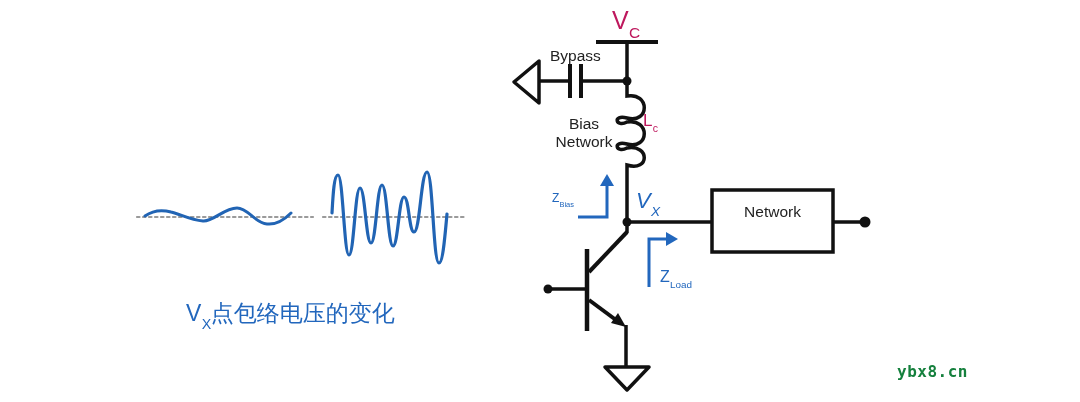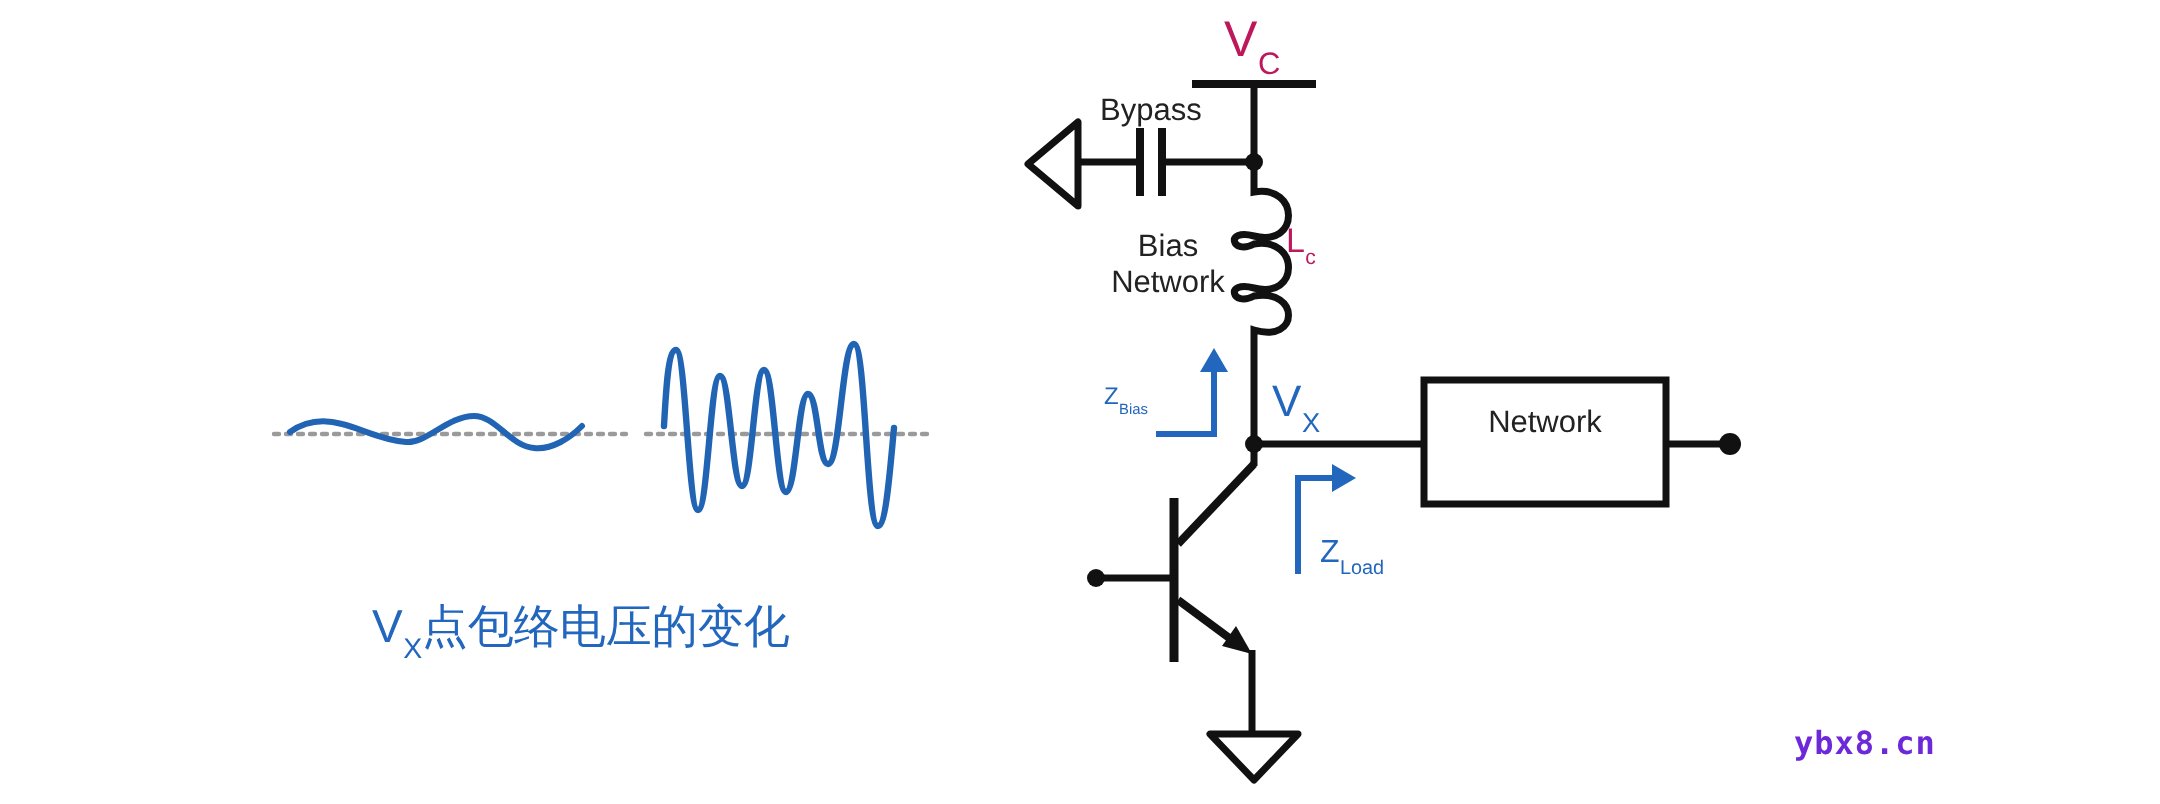--- a/index.html
+++ b/index.html
@@ -4,23 +4,23 @@
 <style>
   html,body{margin:0;padding:0;background:#fff;}
   .canvas{position:relative;width:1080px;height:402px;background:#ffffff;overflow:hidden;
           font-family:"Liberation Sans","DejaVu Sans",sans-serif;}
   svg{position:absolute;left:0;top:0;}
   .lbl{position:absolute;white-space:nowrap;color:#2b2b2b;line-height:1.15;}
   .lbl sub{font-size:0.62em;line-height:0;position:relative;top:0.18em;left:0.02em;}
   .gray{color:#3b3b3b;}
   .blue{color:#2267bd;}
   .center{text-align:center;}
-  .italic{}
+  .italic{font-style:italic;}
   .watermark{position:absolute;left:897px;top:362px;font-family:"DejaVu Sans Mono","Liberation Mono",monospace;
-             font-weight:bold;font-size:16px;color:#6d28d9;letter-spacing:0.5px;}
+             font-weight:bold;font-size:16px;color:#15803d;letter-spacing:0.5px;}
 </style>
 </head>
 <body>
 
 <div class="canvas">
 
   <svg width="1080" height="402" viewBox="0 0 1080 402">
 
     <g fill="none" stroke-linecap="round">
       <path d="M137,217 H313" stroke="#9a9a9a" stroke-width="2.2" stroke-dasharray="2.5,3.5"></path>

